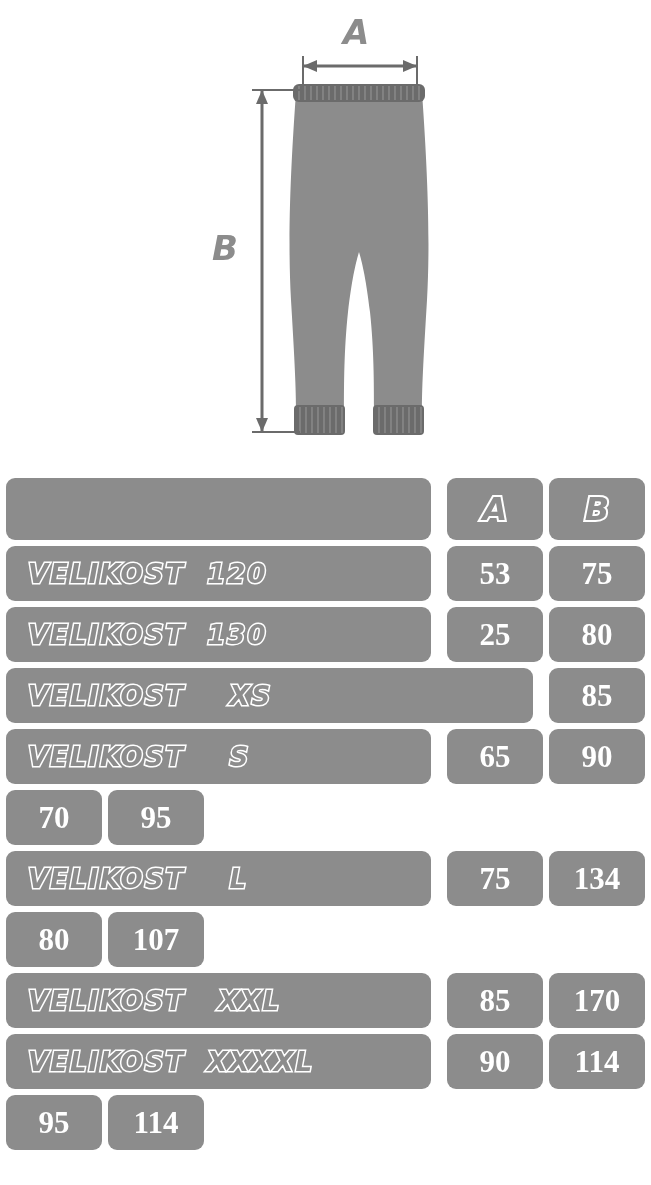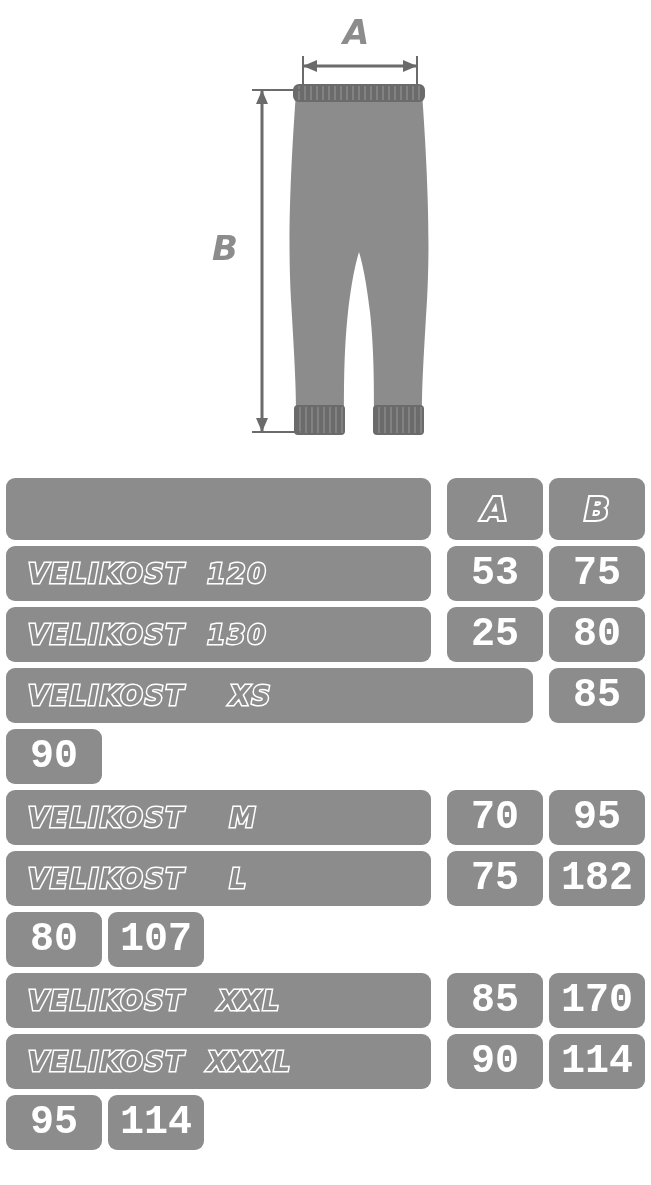--- a/index.html
+++ b/index.html
@@ -78,23 +78,23 @@
     font-weight: bold;
     font-style: italic;
     font-size: 26px;
     color: #8c8c8c;
     -webkit-text-stroke: 3px #ffffff;
     paint-order: stroke fill;
     letter-spacing: 2px;
     white-space: pre;
   }
   .num-text {
-    font-family: Liberation Mono, monospace;
+    font-family: Liberation Serif, serif;
     font-weight: bold;
-    font-size: 40px;
+    font-size: 31px;
     color: #ffffff;
     letter-spacing: 0px;
   }
   .head-text {
     font-family: "DejaVu Sans", sans-serif;
     font-weight: bold;
     font-style: italic;
     font-size: 32px;
     color: #8c8c8c;
     -webkit-text-stroke: 4px #ffffff;
@@ -244,46 +244,49 @@
   <div class="trow">
     <div class="cell label">
       <span class="label-text">VELIKOST    XS</span>
     </div>
     <div class="cell num">
       <span class="num-text">85</span>
     </div>
   </div>
 
   <div class="trow">
+    <div class="cell label">
+      <span class="label-text">VELIKOST    S</span>
+    </div>
+    <div class="cell num">
+      <span class="num-text">65</span>
+    </div>
     <div class="cell num">
       <span class="num-text">90</span>
     </div>
   </div>
 
   <div class="trow">
-    <div class="cell label">
-      <span class="label-text">VELIKOST    M</span>
-    </div>
     <div class="cell num">
       <span class="num-text">70</span>
     </div>
     <div class="cell num">
       <span class="num-text">95</span>
     </div>
   </div>
 
   <div class="trow">
     <div class="cell label">
       <span class="label-text">VELIKOST    L</span>
     </div>
     <div class="cell num">
       <span class="num-text">75</span>
     </div>
     <div class="cell num">
-      <span class="num-text">182</span>
+      <span class="num-text">134</span>
     </div>
   </div>
 
   <div class="trow">
     <div class="cell num">
       <span class="num-text">80</span>
     </div>
     <div class="cell num">
       <span class="num-text">107</span>
     </div>
@@ -296,21 +299,21 @@
     <div class="cell num">
       <span class="num-text">85</span>
     </div>
     <div class="cell num">
       <span class="num-text">170</span>
     </div>
   </div>
 
   <div class="trow">
     <div class="cell label">
-      <span class="label-text">VELIKOST  XXXL</span>
+      <span class="label-text">VELIKOST  XXXXL</span>
     </div>
     <div class="cell num">
       <span class="num-text">90</span>
     </div>
     <div class="cell num">
       <span class="num-text">114</span>
     </div>
   </div>
 
   <div class="trow">

